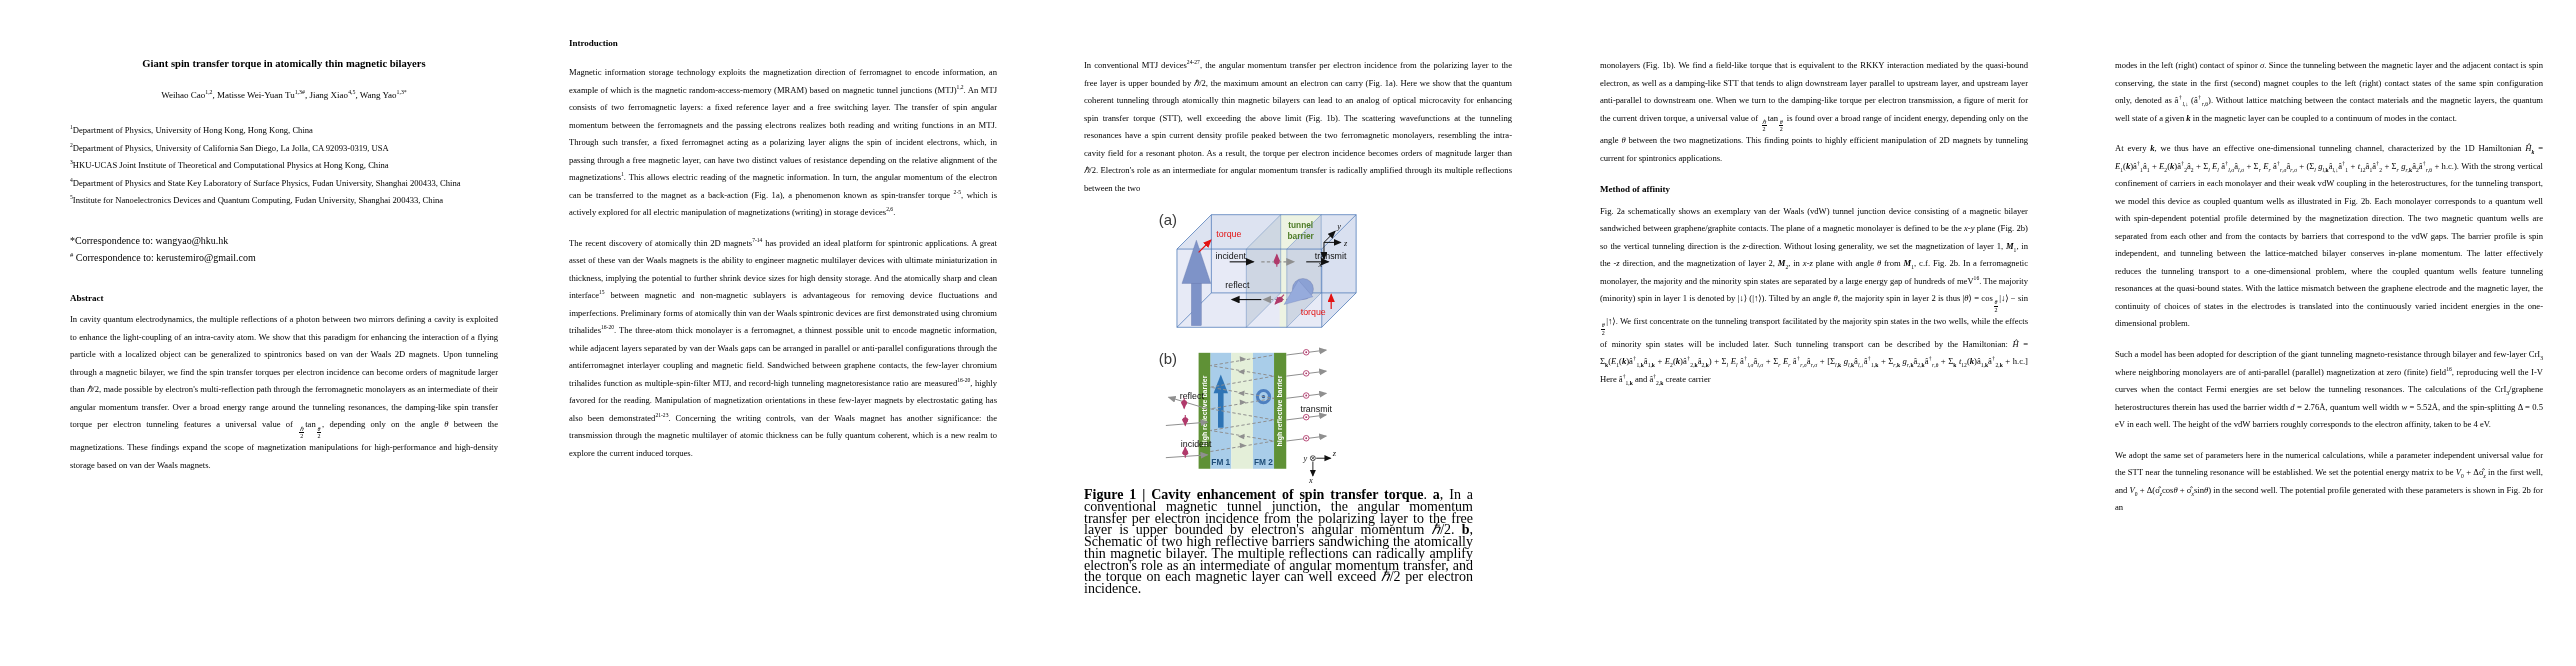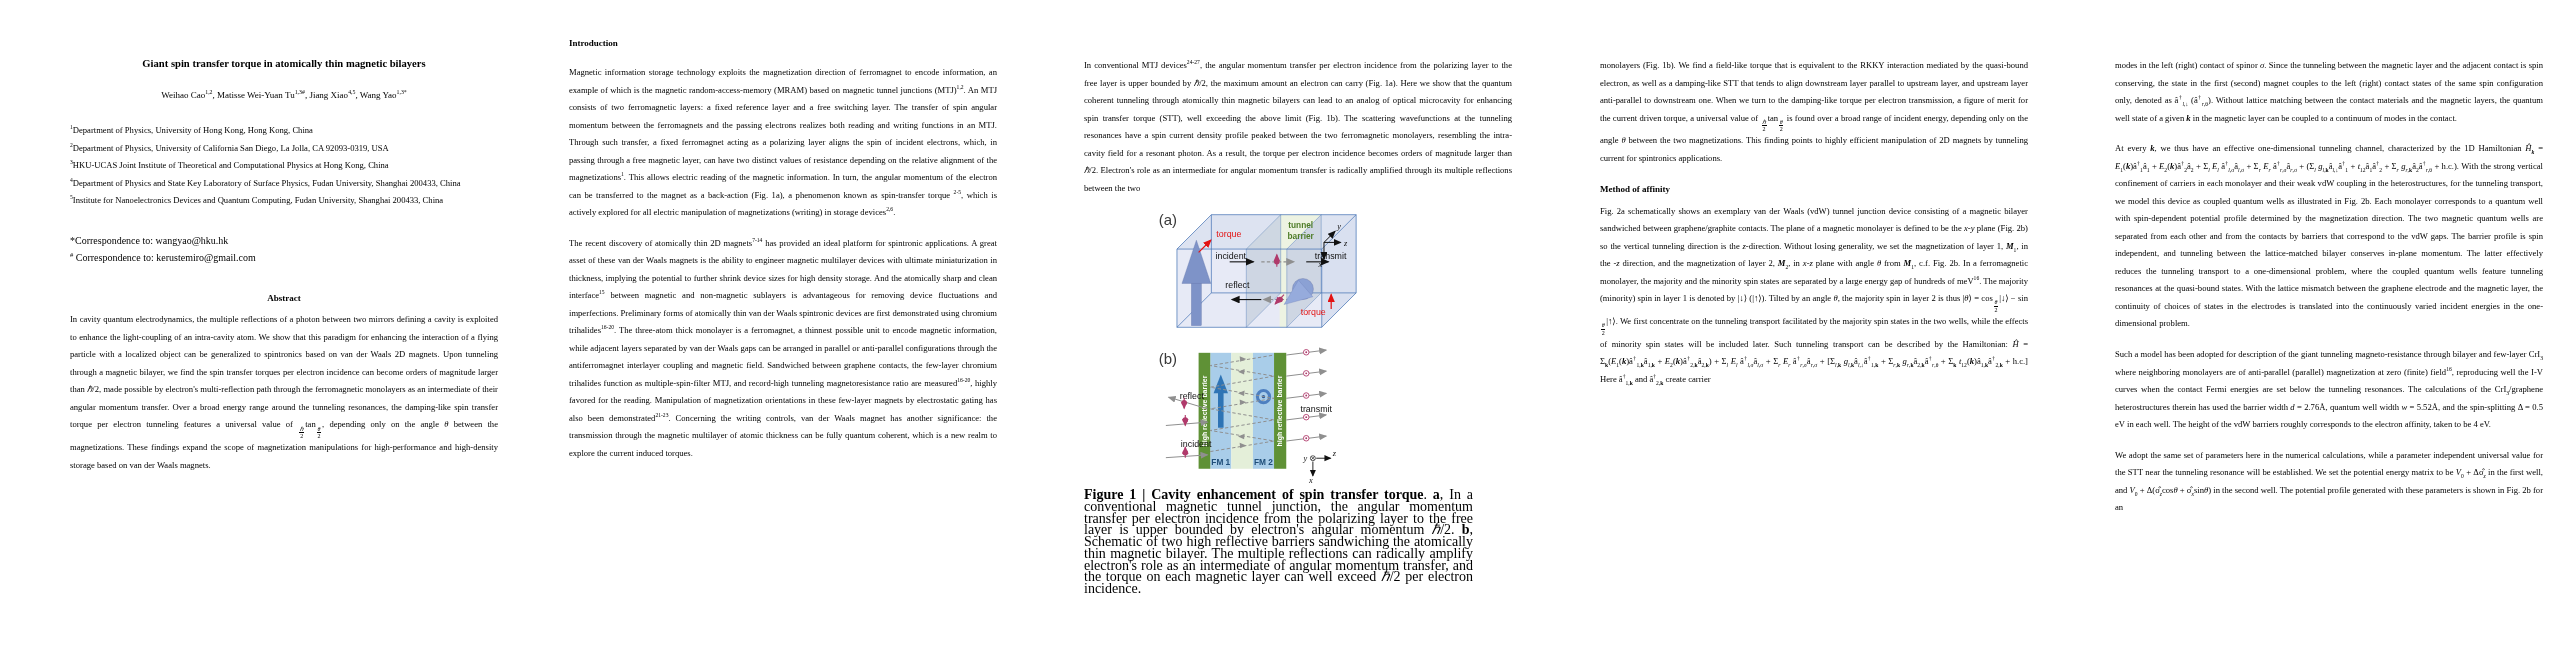--- a/index.html
+++ b/index.html
@@ -9,21 +9,21 @@
   #p1{left:16px;}#p2{left:515px;}#p3{left:1030px;}#p4{left:1546px;}#p5{left:2061px;}
   .content{margin:0 33px 0 54px;}
   .body-text{font-size:8.6px;line-height:17.5px;text-align:justify;}
   .paper-title{margin-top:57px;font-size:10.6px;font-weight:bold;text-align:center;line-height:14.5px;}
   .authors{margin-top:15px;font-size:9px;text-align:center;line-height:17.5px;}
   .affils{margin-top:18px;}
   .affil{font-size:8.6px;line-height:17.5px;text-align:justify;}
   .corr{margin-top:22px;}
   .corr div{font-size:10px;line-height:17.5px;}
   .sec-head{font-size:9px;font-weight:bold;line-height:17.5px;}
-  .h-abstract{margin-top:23px;text-align:center;}
+  .h-abstract{margin-top:23px;}
   .h-top{margin-top:35px;}
   .para{margin-top:13.3px;}
   .para-first{margin-top:11.7px;}
   .para-top{margin-top:57px;}
   .para-tight{margin-top:4.4px;}
   sup{font-size:0.65em;vertical-align:super;line-height:0;}
   sub{font-size:0.65em;vertical-align:sub;line-height:0;}
   .frac{display:inline-flex;flex-direction:column;align-items:center;vertical-align:-0.55em;line-height:1.05;font-size:0.7em;margin:0 1.1px;}
   .frac .fn{border-bottom:0.6px solid #000;padding:0 0.6px;}
   .figwrap{margin-top:2.2px;margin-left:68px;}

